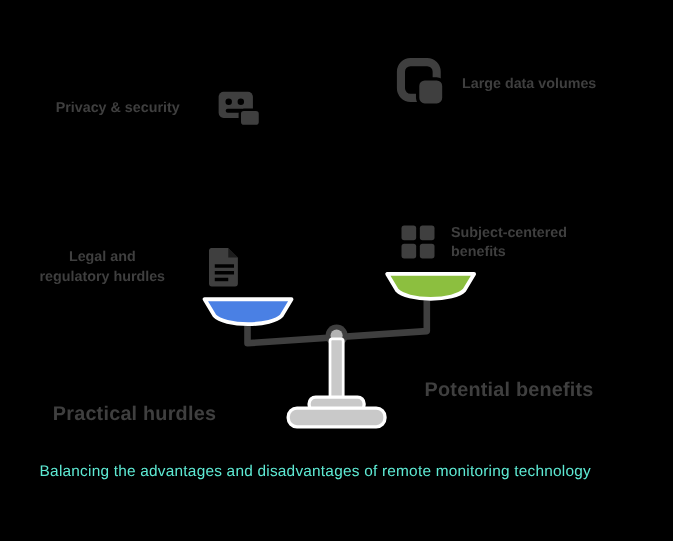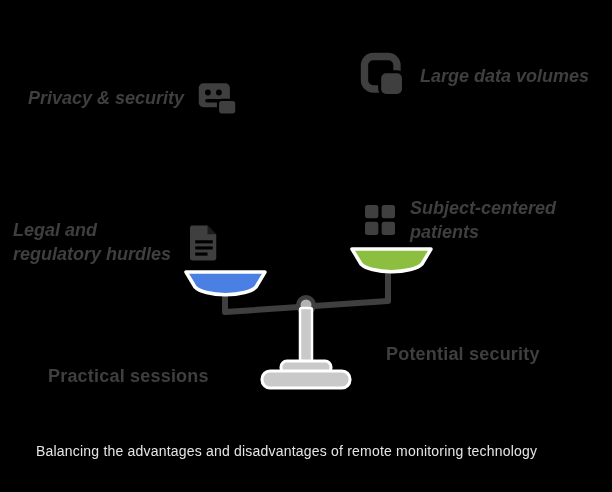--- a/index.html
+++ b/index.html
@@ -1,26 +1,26 @@
 <!DOCTYPE html>
 <html><head>
 <meta charset="utf-8">
 <style>
   html,body{margin:0;padding:0;background:#000;}
   .canvas{
     position:relative;width:612px;height:492px;background:#000000;
     font-family:"Liberation Sans", sans-serif;overflow:hidden;
   }
   .item{position:absolute;display:flex;align-items:center;gap:10px;color:#3f3f3f;}
-  .item .txt{font-size:18px;line-height:1.35;font-weight:bold;white-space:pre-line;font-style:italic;}
-  .left-side .txt{text-align:left;flex:1;}
+  .item .txt{font-size:13px;line-height:1.35;font-weight:bold;white-space:pre-line;}
+  .left-side .txt{text-align:center;flex:1;}
   .right-side .txt{text-align:left;}
   .iconbox{flex:0 0 auto;display:flex;align-items:center;justify-content:center;}
   .pan-label{position:absolute;font-size:18px;font-weight:bold;color:#3f3f3f;letter-spacing:.2px;}
-  .caption{position:absolute;left:36px;right:30px;top:420px;font-size:14px;color:#e5e5e5;letter-spacing:.2px;margin-top:23px;}
+  .caption{position:absolute;left:36px;right:30px;top:420px;font-size:14px;color:#5eead4;letter-spacing:.2px;}
   svg{display:block;}
   .scale-svg{position:absolute;left:0;top:0;}
 </style>
 </head>
 <body>
 
 <div class="canvas">
 
   <div class="item left-side" style="left:28px;top:76px;width:212px;height:44px;">
     <div class="txt">Privacy &amp; security</div>
@@ -64,38 +64,38 @@
   <div class="item right-side" style="left:360px;top:196px;width:230px;height:48px;">
     <div class="iconbox">
       <svg width="40" height="40" viewBox="0 0 24 24">
         <rect x="3" y="3" width="8" height="8" rx="1.5" fill="#3f3f3f"></rect>
         <rect x="13" y="3" width="8" height="8" rx="1.5" fill="#3f3f3f"></rect>
         <rect x="3" y="13" width="8" height="8" rx="1.5" fill="#3f3f3f"></rect>
         <rect x="13" y="13" width="8" height="8" rx="1.5" fill="#3f3f3f"></rect>
       </svg>
     </div>
     <div class="txt">Subject-centered
-patients</div>
+benefits</div>
   </div>
 
   <svg class="scale-svg" width="612" height="492" viewBox="0 0 612 492">
 
     <polyline points="225,294 225,312 388,301 388,272" fill="none" stroke="#3f3f3f" stroke-width="6" stroke-linejoin="round" stroke-linecap="round"></polyline>
 
     <circle cx="306" cy="305" r="10" fill="#3f3f3f"></circle>
     <circle cx="306" cy="305" r="5.5" fill="#b3b3b3"></circle>
 
     <rect x="300" y="308" width="12" height="60" rx="2" fill="#c9c9c9" stroke="#ffffff" stroke-width="2.5"></rect>
 
     <rect x="281" y="361" width="50" height="13" rx="6" fill="#c9c9c9" stroke="#ffffff" stroke-width="3"></rect>
     <rect x="262" y="371" width="88" height="17" rx="8" fill="#c9c9c9" stroke="#ffffff" stroke-width="3"></rect>
 
     <path d="M186,272 h79 l-9,15 a32 11 0 0 1 -61 0 z" fill="#4a80e4" stroke="#ffffff" stroke-width="3.5" stroke-linejoin="round"></path>
 
     <path d="M352,249 h79 l-9,15 a32 11 0 0 1 -61 0 z" fill="#8cbf3f" stroke="#ffffff" stroke-width="3.5" stroke-linejoin="round"></path>
   </svg>
 
-  <div class="pan-label" style="left:48px;top:366px;">Practical sessions</div>
-  <div class="pan-label" style="left:386px;top:344px;">Potential security</div>
+  <div class="pan-label" style="left:48px;top:366px;">Practical hurdles</div>
+  <div class="pan-label" style="left:386px;top:344px;">Potential benefits</div>
 
   <div class="caption">Balancing the advantages and disadvantages of remote monitoring technology</div>
 
 </div>
 
 </body></html>

